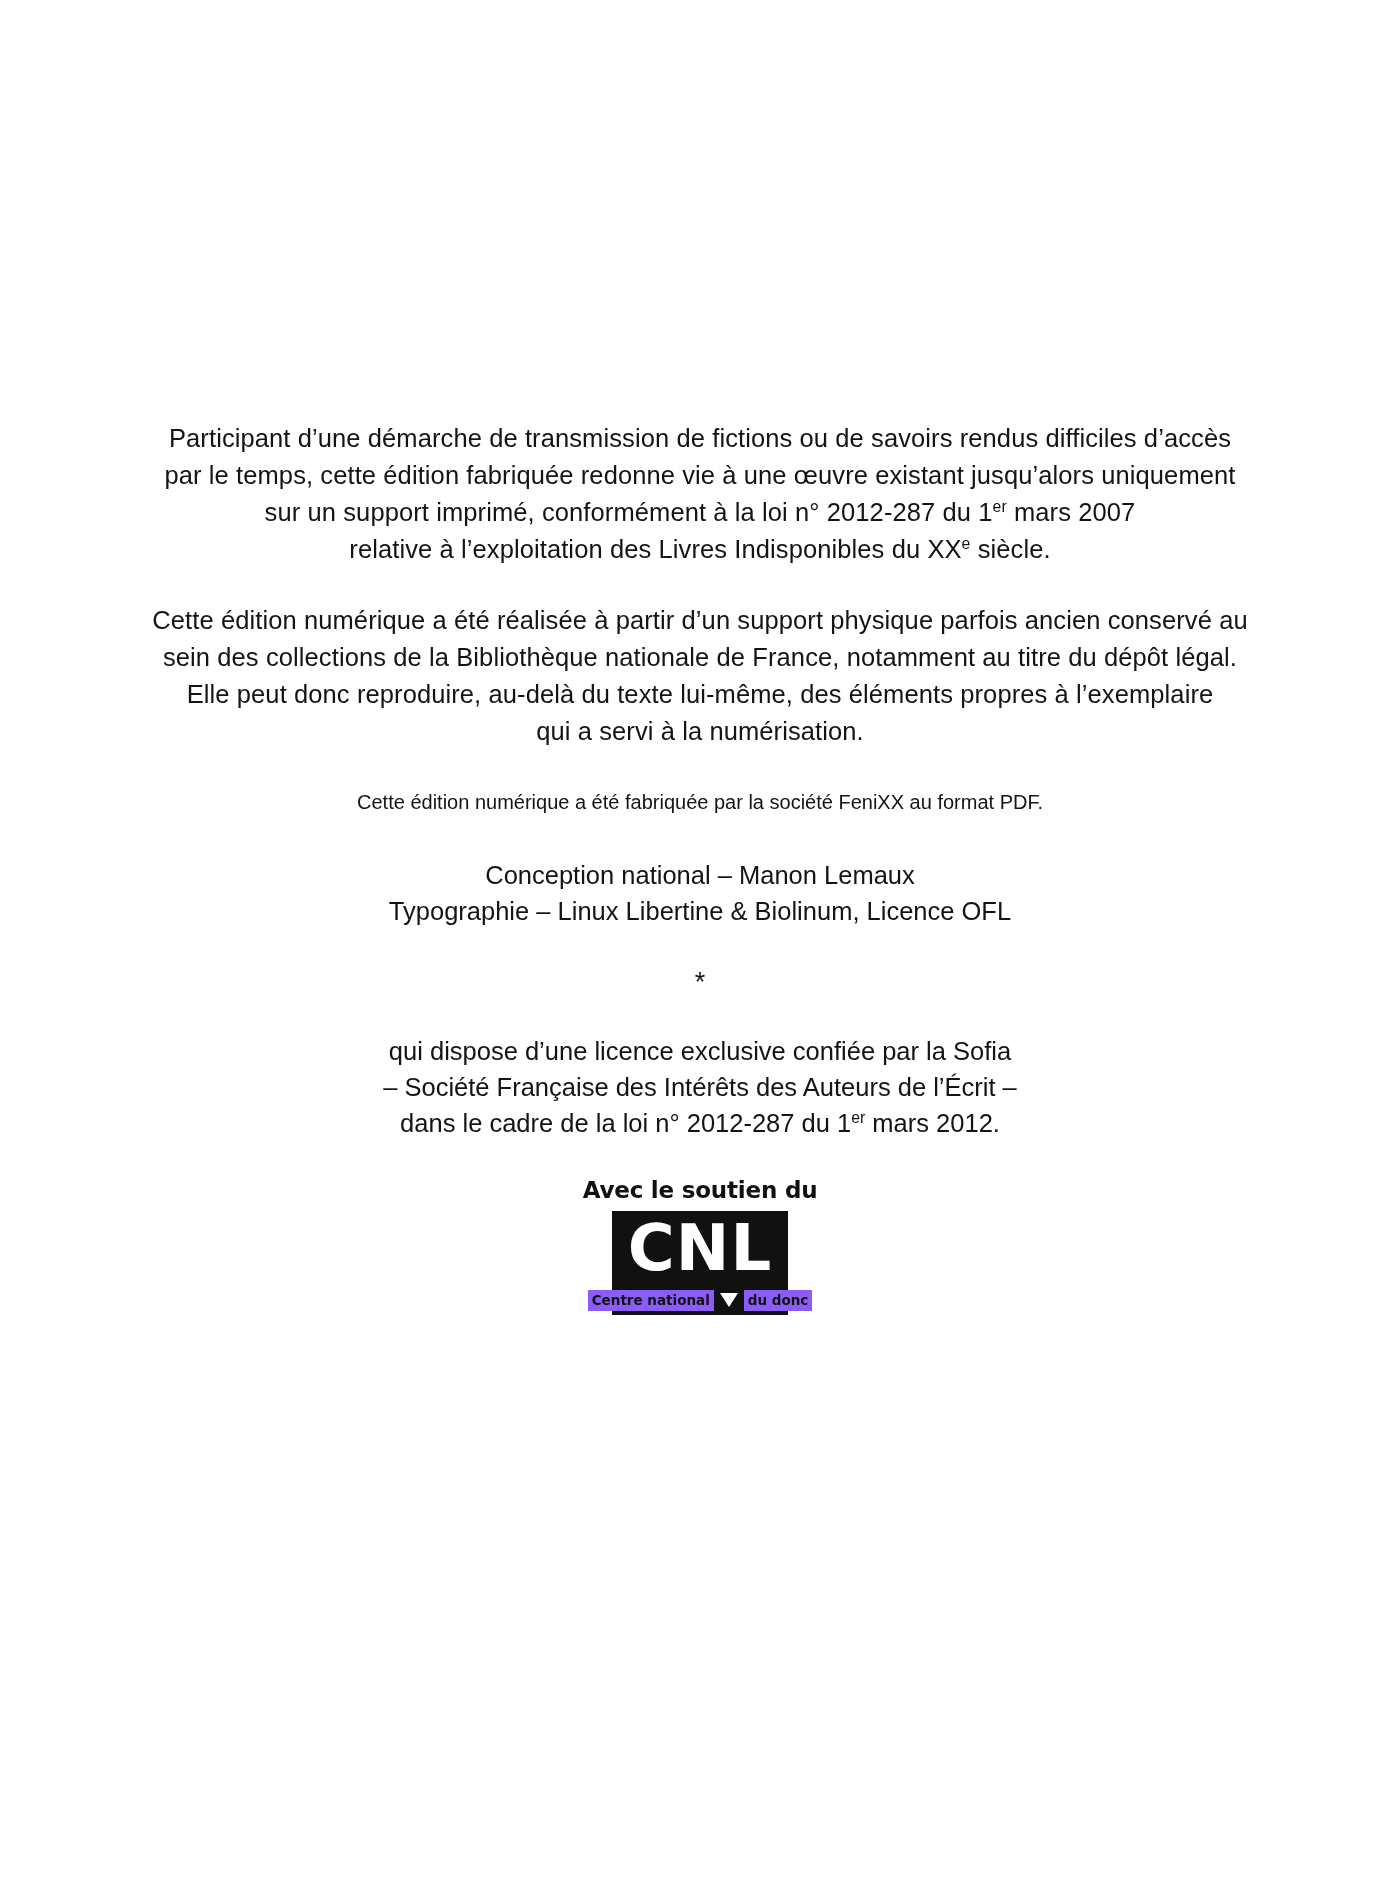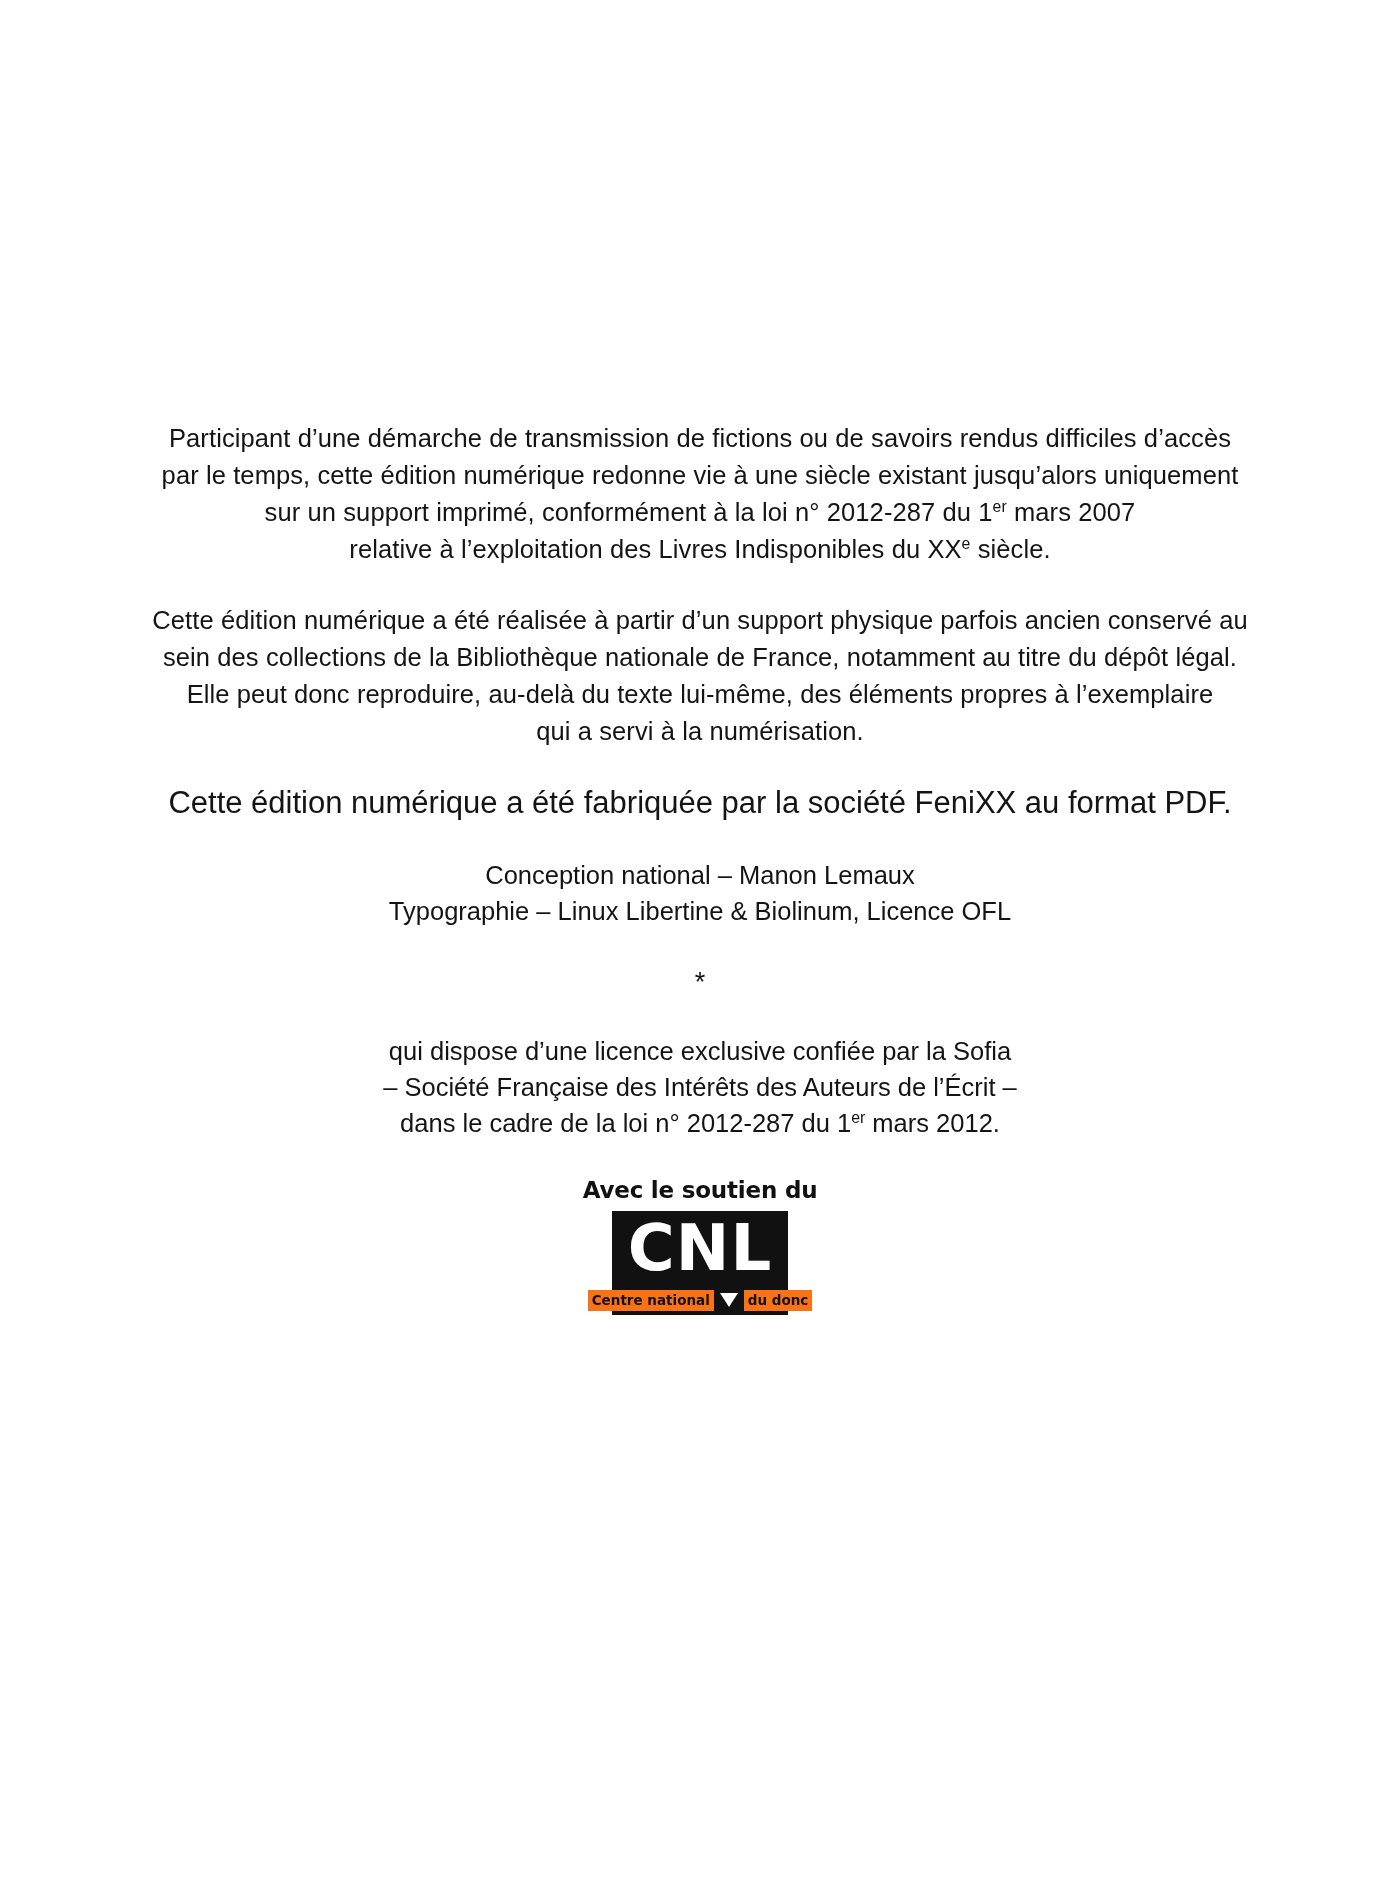--- a/index.html
+++ b/index.html
@@ -34,21 +34,21 @@
     font-size: 25.5px;
     line-height: 37px;
     color: #141414;
     margin: 0 0 34px 0;
     letter-spacing: 0.1px;
   }
   .line {
     display: block;
   }
   .single {
-    font-size: 31px;
+    font-size: 20px;
     line-height: 37px;
     margin: 0 0 36px 0;
     color: #141414;
   }
   .group {
     margin: 0 0 36px 0;
   }
   .group .line {
     font-size: 25.5px;
     line-height: 36px;
@@ -104,21 +104,21 @@
     bottom: 3px;
     left: 0;
     right: 0;
     height: 24px;
     display: flex;
     align-items: center;
     justify-content: center;
     gap: 6px;
   }
   .cnl-sub span {
-    background: #f97316;
+    background: #8b5cf6;
     color: #111111;
     font-family: "DejaVu Sans", sans-serif;
     font-weight: 700;
     font-size: 13.5px;
     line-height: 19px;
     padding: 1px 4px;
     white-space: nowrap;
   }
   .cnl-arrow {
     width: 0;
@@ -129,21 +129,21 @@
   }
 </style>
 </head>
 <body>
 
 <div class="page">
   <div class="content">
 
     <p class="para">
       <span class="line">Participant d’une démarche de transmission de fictions ou de savoirs rendus difficiles d’accès</span>
-      <span class="line">par le temps, cette édition numérique redonne vie à une siècle existant jusqu’alors uniquement</span>
+      <span class="line">par le temps, cette édition fabriquée redonne vie à une œuvre existant jusqu’alors uniquement</span>
       <span class="line"><span>sur un support imprimé, conformément à la loi n° 2012-287 du 1</span><sup>er</sup><span> mars 2007</span></span>
       <span class="line"><span>relative à l’exploitation des Livres Indisponibles du XX</span><sup>e</sup><span> siècle.</span></span>
     </p>
 
     <p class="para">
       <span class="line">Cette édition numérique a été réalisée à partir d’un support physique parfois ancien conservé au</span>
       <span class="line">sein des collections de la Bibliothèque nationale de France, notamment au titre du dépôt légal.</span>
       <span class="line">Elle peut donc reproduire, au-delà du texte lui-même, des éléments propres à l’exemplaire</span>
       <span class="line">qui a servi à la numérisation.</span>
     </p>

